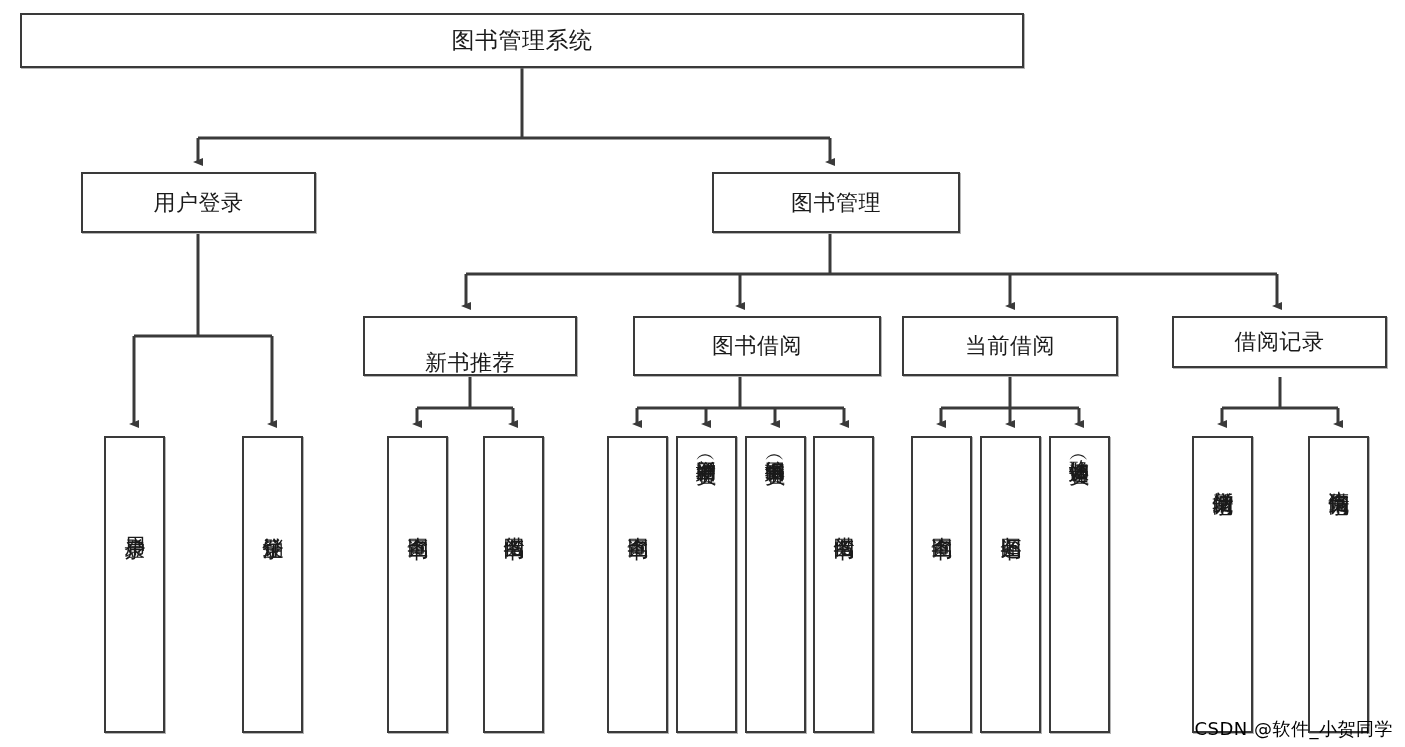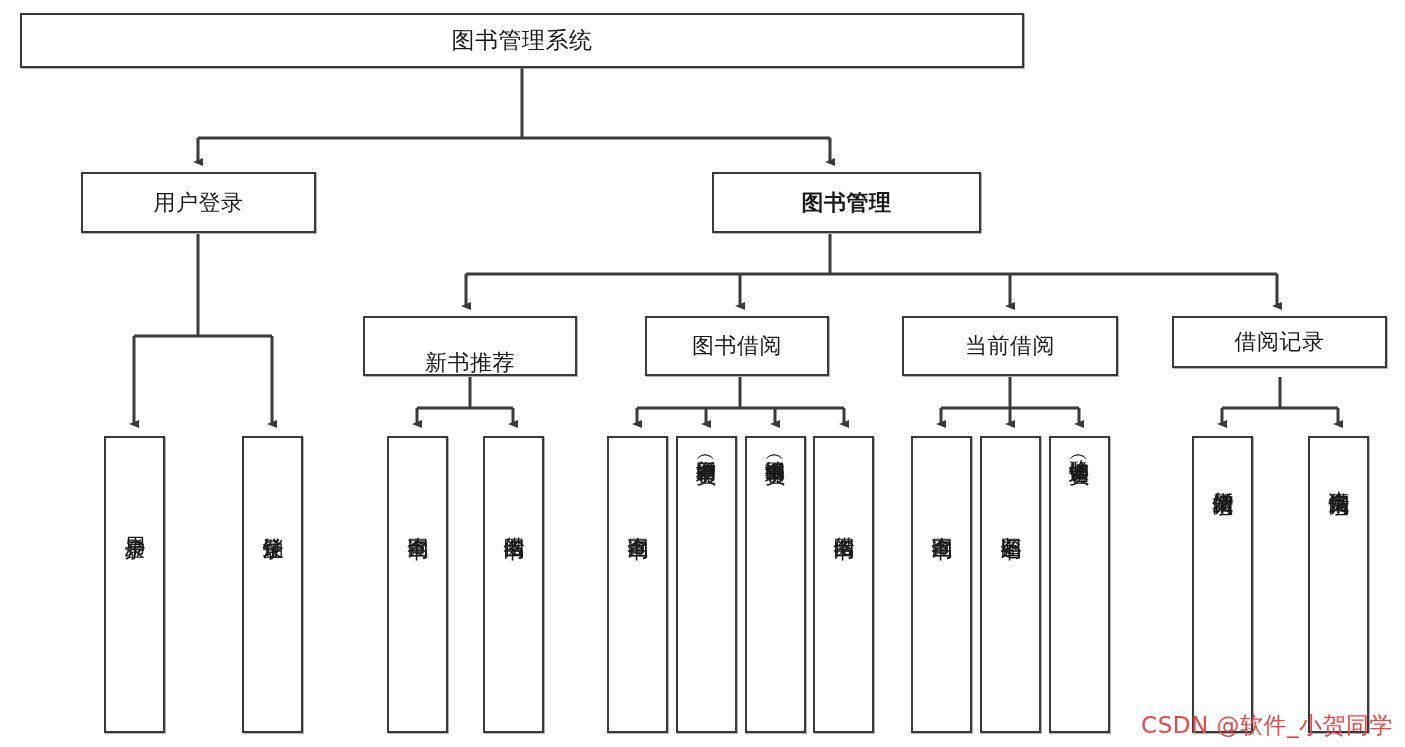--- a/index.html
+++ b/index.html
@@ -64,22 +64,22 @@
     letter-spacing: 1px;
     white-space: nowrap;
   }
   .node.vert.tall .lbl {
     font-size: 20px;
   }
   #watermark {
     position: absolute;
     right: 12px;
     bottom: 6px;
-    font-size: 23px;
-    color: #ef4444;
+    font-size: 18px;
+    color: #000000;
     letter-spacing: 0.5px;
     white-space: nowrap;
     user-select: none;
   }
 </style>
 </head>
 <body>
 
 <div id="canvas">
 
@@ -133,28 +133,28 @@
     </g>
   </svg>
 
   <div class="node horiz root" style="left:20px; top:13px; width:1004px; height:55px;">
     <span class="lbl">图书管理系统</span>
   </div>
 
   <div class="node horiz" style="left:81px; top:172px; width:235px; height:61px;">
     <span class="lbl">用户登录</span>
   </div>
-  <div class="node horiz" style="left:712px; top:172px; width:269px; height:61px;font-weight:bold;">
+  <div class="node horiz" style="left:712px; top:172px; width:248px; height:61px;">
     <span class="lbl">图书管理</span>
   </div>
 
   <div class="node horiz" style="left:363px; top:316px; width:214px; height:60px;align-items:flex-end;">
     <span class="lbl">新书推荐</span>
   </div>
-  <div class="node horiz" style="left:633px; top:316px; width:184px; height:60px;margin-left:12px;">
+  <div class="node horiz" style="left:633px; top:316px; width:248px; height:60px;">
     <span class="lbl">图书借阅</span>
   </div>
   <div class="node horiz" style="left:902px; top:316px; width:216px; height:60px;">
     <span class="lbl">当前借阅</span>
   </div>
   <div class="node horiz" style="left:1172px; top:316px; width:215px; height:52px;">
     <span class="lbl">借阅记录</span>
   </div>
 
   <div class="node vert" style="left:104px; top:436px; width:61px; height:297px; padding-top:82px;">

